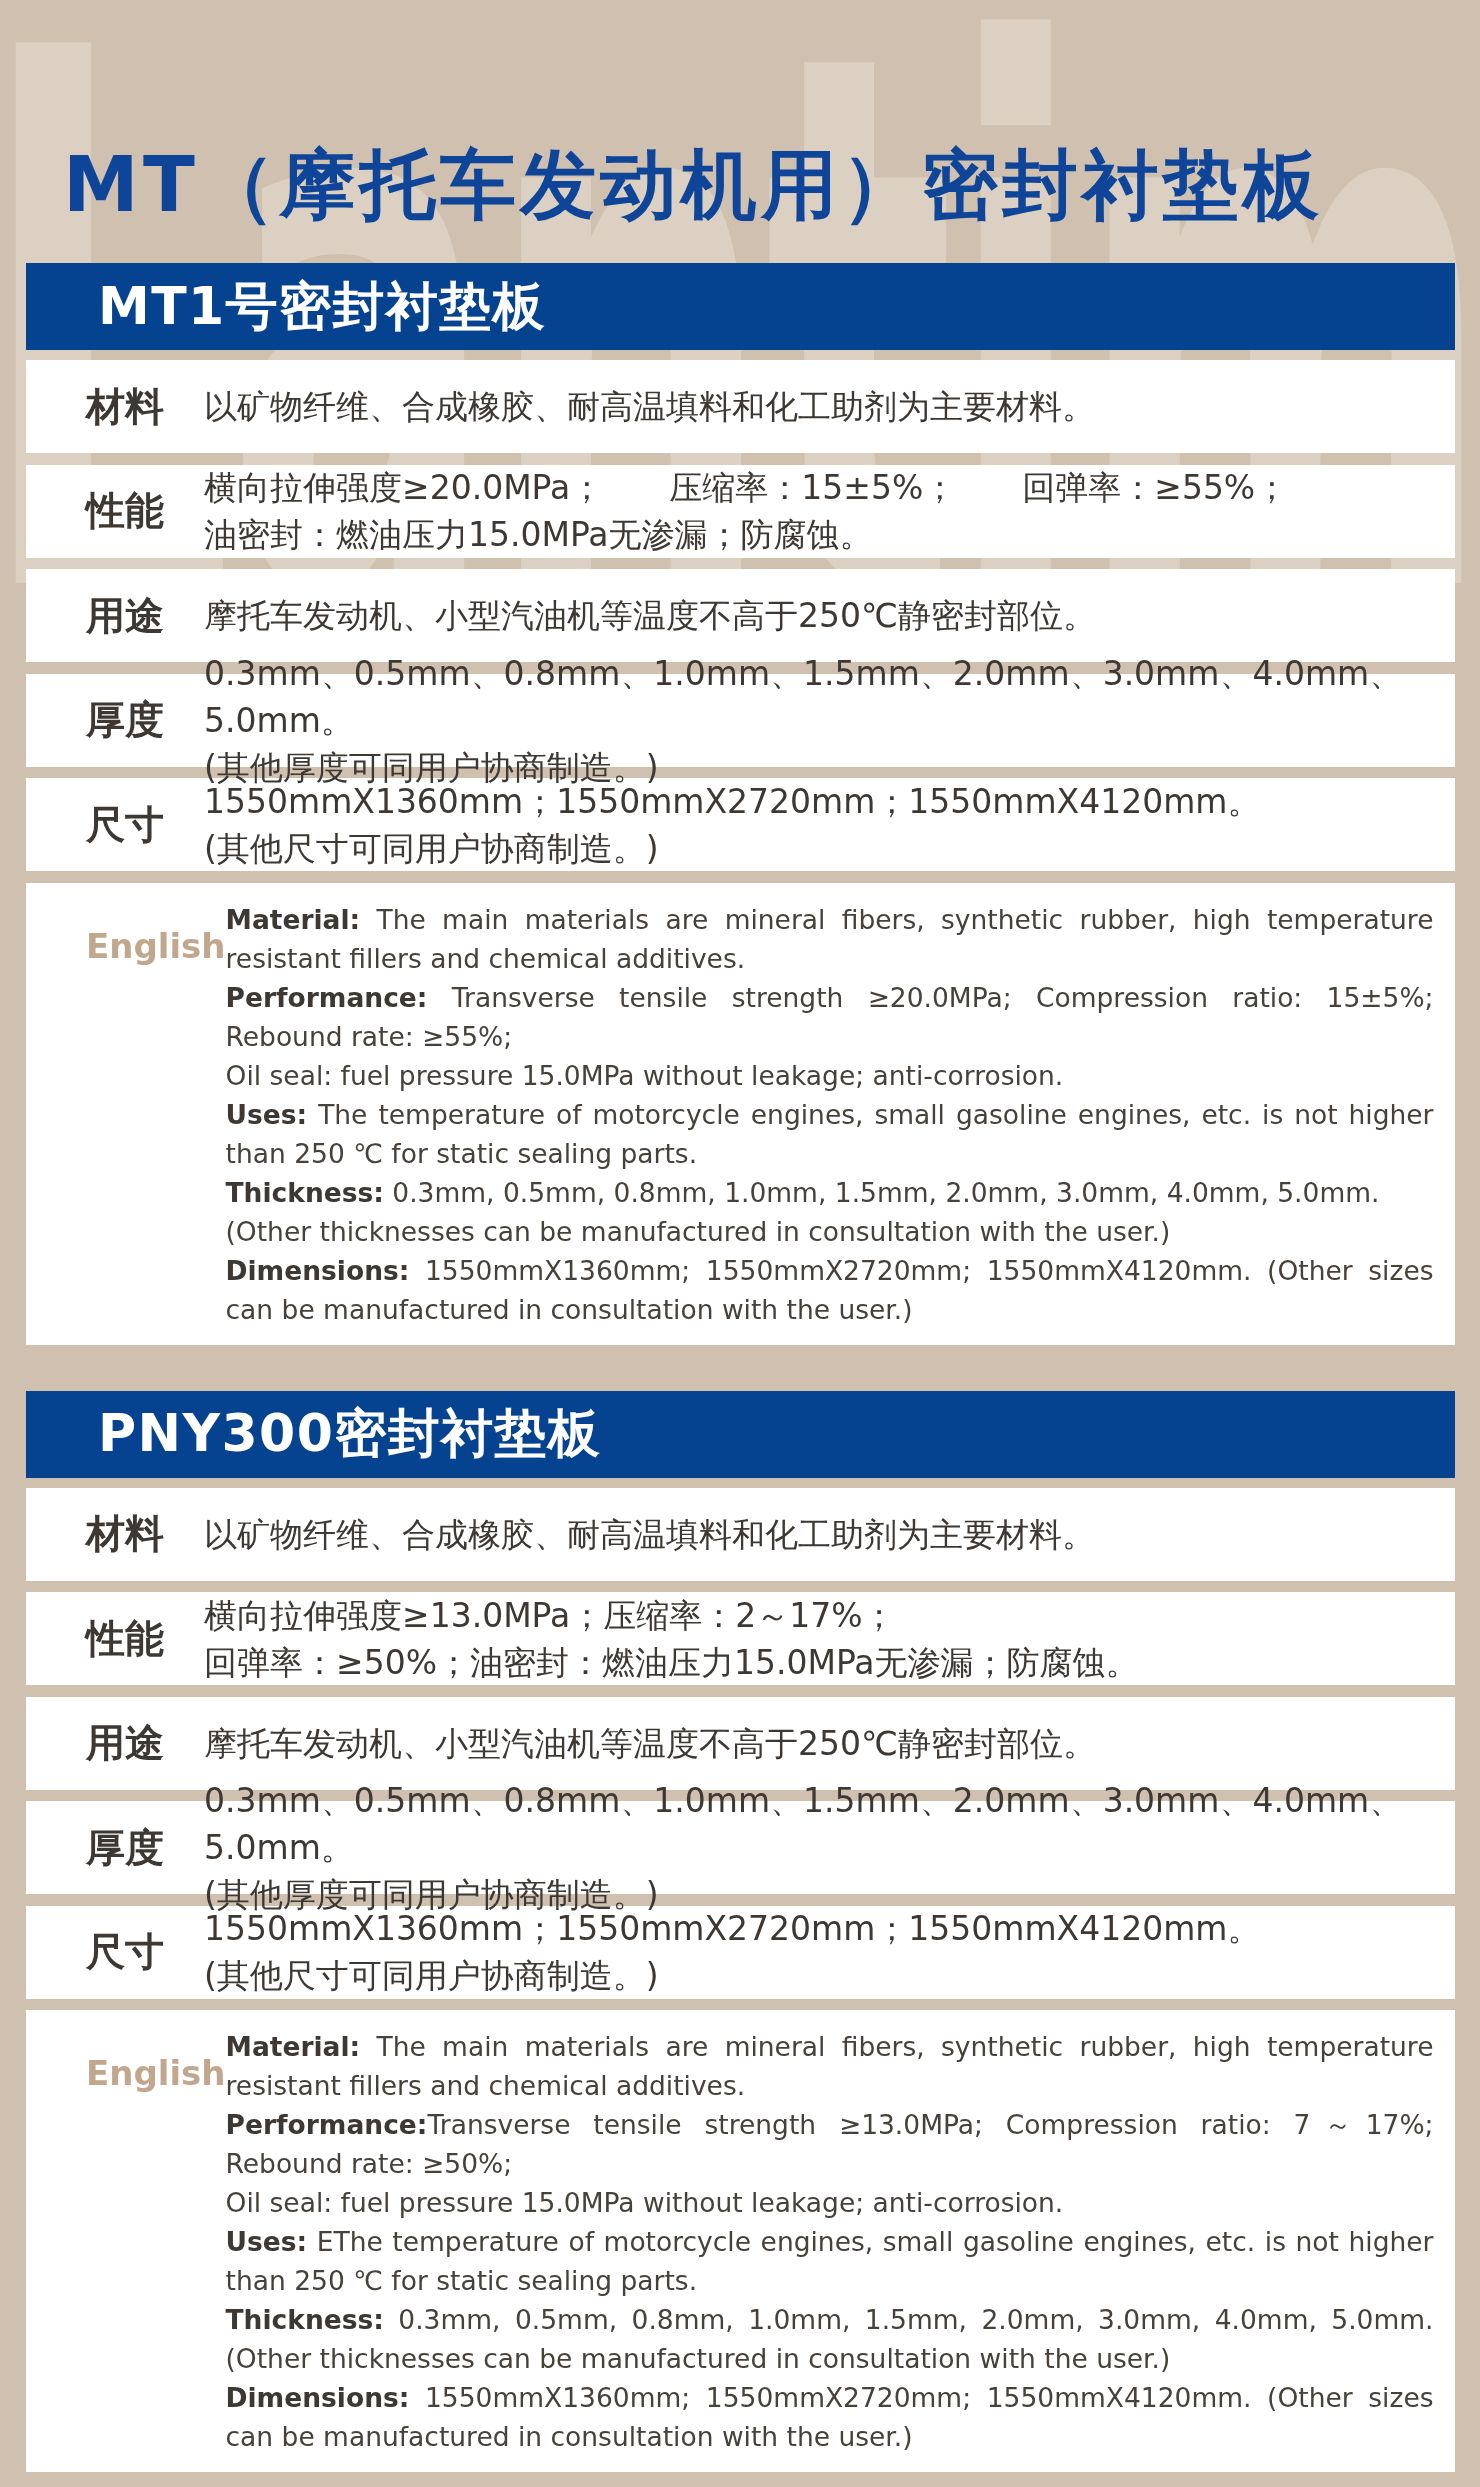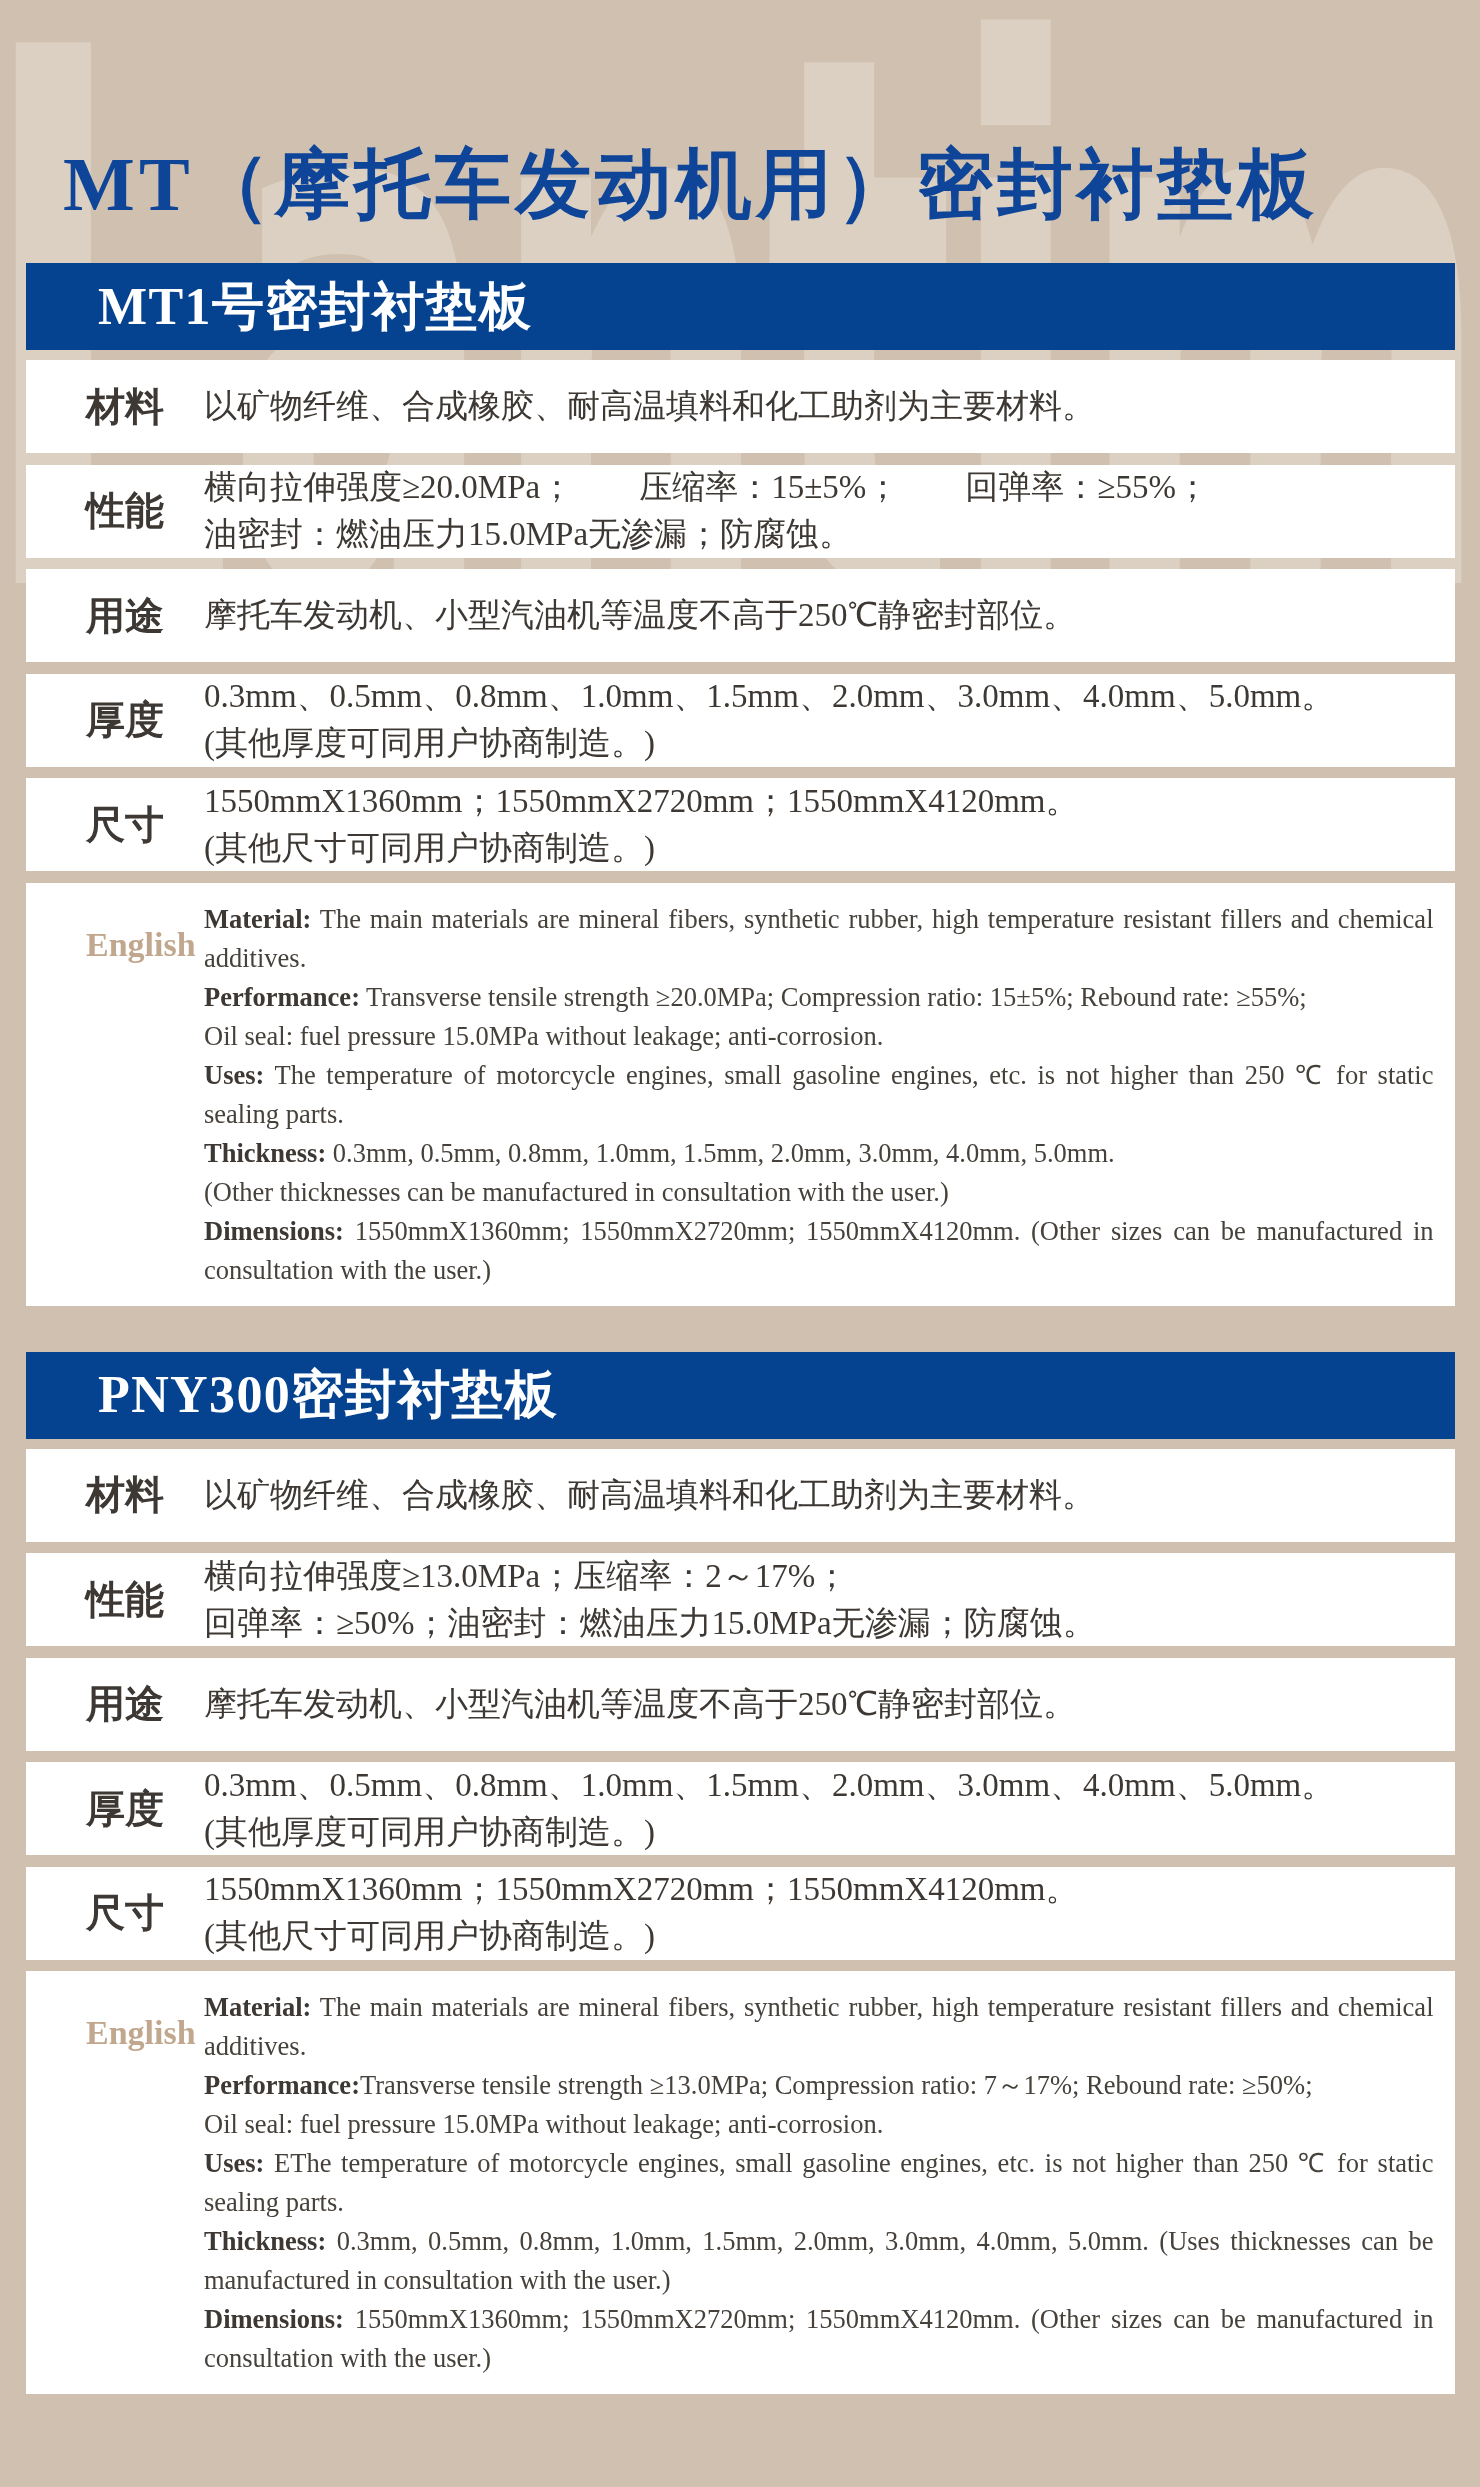--- a/index.html
+++ b/index.html
@@ -22,21 +22,21 @@
     font-size: 645px;
     font-weight: bold;
     line-height: 1.15;
     color: #dbd0c2;
     letter-spacing: -13px;
     white-space: nowrap;
     transform: scale(0.62, 1.15);
     transform-origin: 0 0;
     user-select: none;
   }
-  .content { position: relative; z-index: 1; font-family: Liberation Serif, serif; }
+  .content { position: relative; z-index: 1; }
   .title {
     margin: 0;
     padding: 142px 29px 36px 63px;
     font-size: 76px;
     line-height: 1.12;
     font-weight: bold;
     letter-spacing: 4.3px;
     color: #0e4599;
   }
   .section-header {
@@ -206,20 +206,20 @@
         </div>
       </div>
 
       <div class="row row-english">
         <div class="row-label">English</div>
         <div class="row-content">
           <p><b>Material:</b><span> The main materials are mineral fibers, synthetic rubber, high temperature resistant fillers and chemical additives.</span></p>
           <p><b>Performance:</b><span>Transverse tensile strength ≥13.0MPa; Compression ratio: 7～17%; Rebound rate: ≥50%;</span></p>
           <p><b></b><span>Oil seal: fuel pressure 15.0MPa without leakage; anti-corrosion.</span></p>
           <p><b>Uses:</b><span> EThe temperature of motorcycle engines, small gasoline engines, etc. is not higher than 250 ℃ for static sealing parts.</span></p>
-          <p><b>Thickness:</b><span> 0.3mm, 0.5mm, 0.8mm, 1.0mm, 1.5mm, 2.0mm, 3.0mm, 4.0mm, 5.0mm. (Uses thicknesses can be manufactured in consultation with the user.)</span></p>
+          <p><b>Thickness:</b><span> 0.3mm, 0.5mm, 0.8mm, 1.0mm, 1.5mm, 2.0mm, 3.0mm, 4.0mm, 5.0mm. (Other thicknesses can be manufactured in consultation with the user.)</span></p>
           <p><b>Dimensions:</b><span> 1550mmX1360mm; 1550mmX2720mm; 1550mmX4120mm. (Other sizes can be manufactured in consultation with the user.)</span></p>
         </div>
       </div>
     </section>
   </div>
 </div>
 
 
 </body></html>

